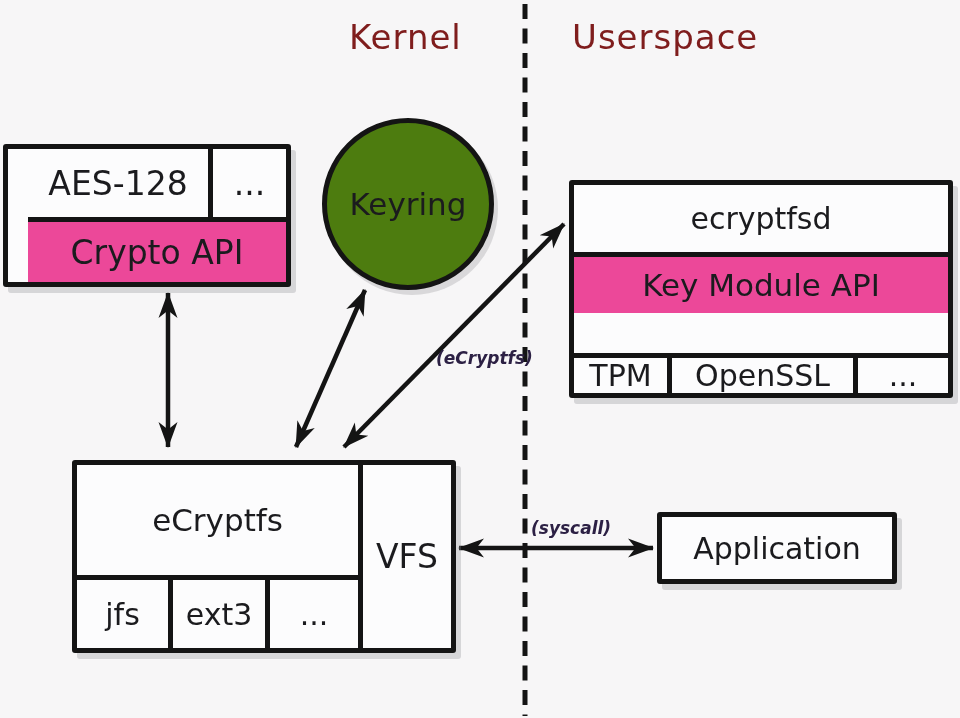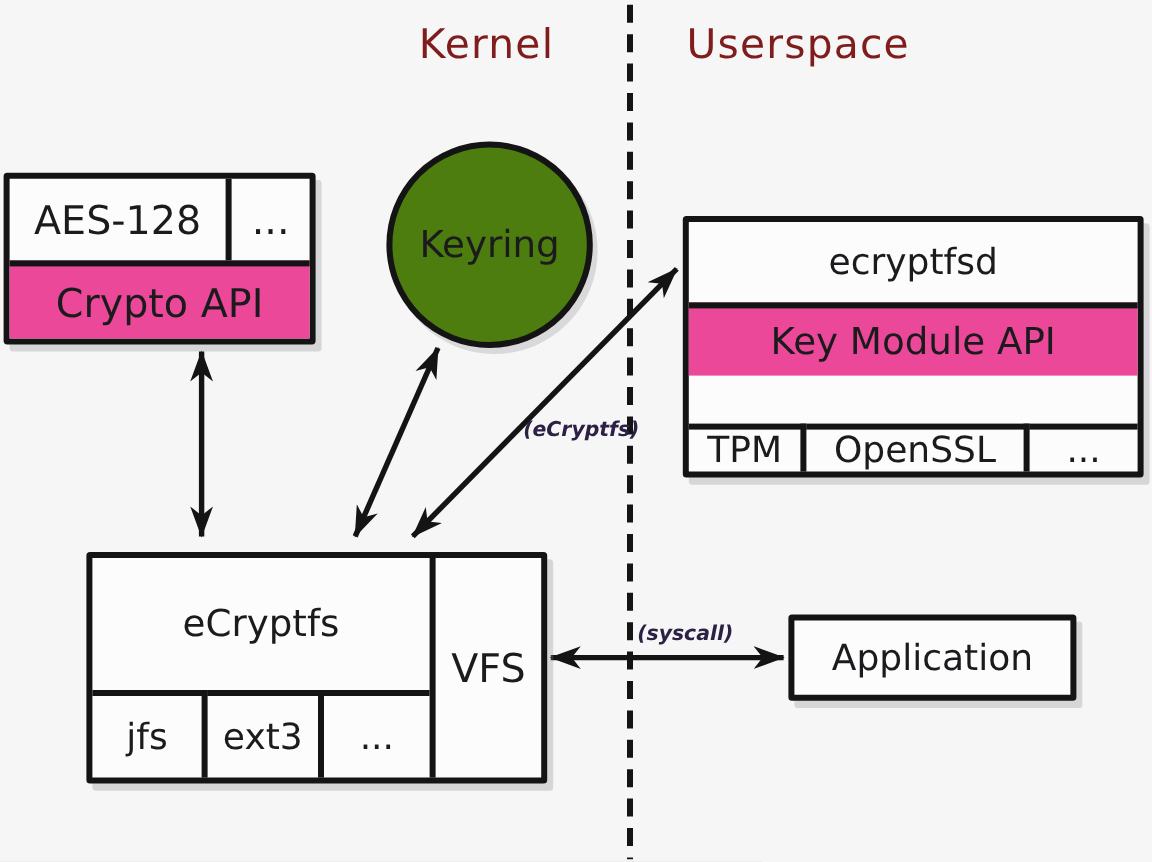--- a/index.html
+++ b/index.html
@@ -32,21 +32,21 @@
   }
   .cell{
     display:flex;align-items:center;justify-content:center;
     box-sizing:border-box;
     font-size:31px;
     white-space:nowrap;
   }
   .shaded{background:#ec4899;}
 
   
-  .crypto-box{left:3px;top:144px;width:260px;height:143px;display:flex;flex-direction:column;}
+  .crypto-box{left:3px;top:144px;width:288px;height:143px;display:flex;flex-direction:column;padding-left:20px;}
   .crypto-top{display:flex;height:68px;}
   .crypto-cipher{width:185px;border-right:5px solid #141414;font-size:33px;}
   .crypto-more{flex:1;font-size:33px;}
   .crypto-api{flex:1;border-top:5px solid #141414;font-size:33px;}
 
   
   .keyring-circle{
     position:absolute;left:322px;top:118px;width:172px;height:172px;
     box-sizing:border-box;border:5px solid #141414;border-radius:50%;
     background:#4d7c0f;display:flex;align-items:center;justify-content:center;

